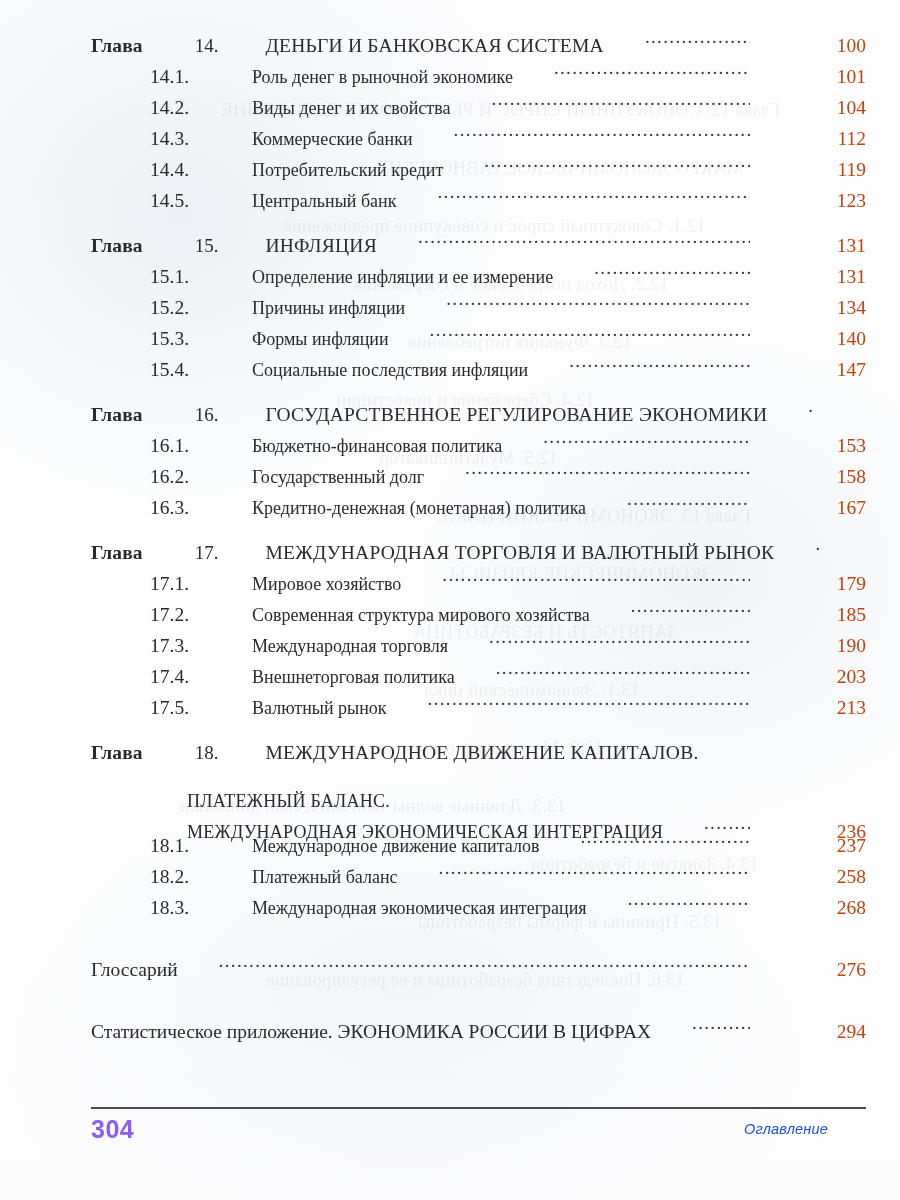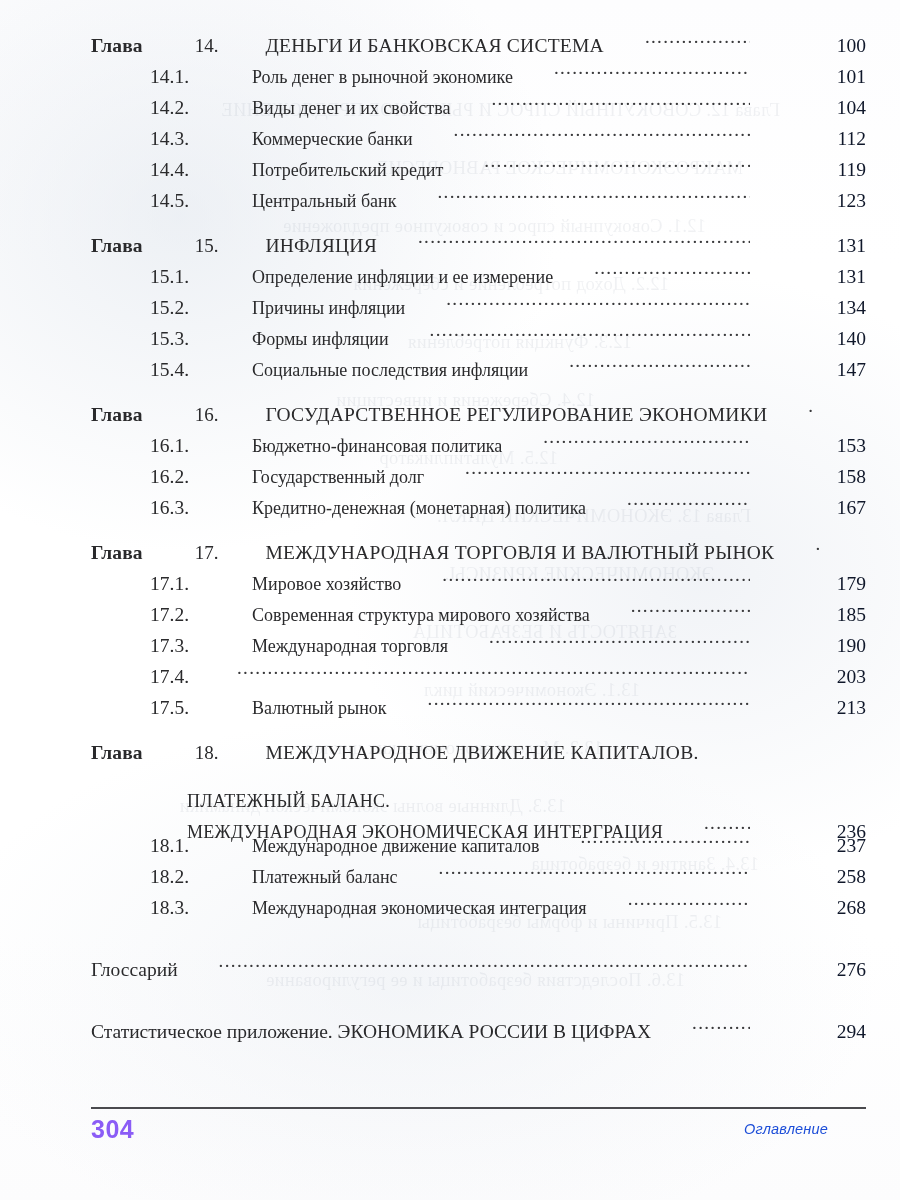--- a/index.html
+++ b/index.html
@@ -89,21 +89,21 @@
     font-size: 19px;
     letter-spacing: 1.35px;
     color: #3a3a3c;
     white-space: nowrap;
   }
   .row .pageno {
     flex: 0 0 auto;
     width: 52px;
     text-align: right;
     font-size: 19.5px;
-    color: #0f172a;
+    color: #c2410c;
     margin-left: 22px;
   }
 
   
   .chapter .label {
     font-weight: 700;
     font-size: 19.5px;
     letter-spacing: .1px;
     flex: 0 0 auto;
   }
@@ -343,20 +343,21 @@
           <span class="pageno">185</span>
         </div>
         <div class="row section">
           <span class="num">17.3.</span>
           <span class="title">Международная торговля</span>
           <span class="lead"></span>
           <span class="pageno">190</span>
         </div>
         <div class="row section">
           <span class="num">17.4.</span>
+          <span class="title">Внешнеторговая политика</span>
           <span class="lead"></span>
           <span class="pageno">203</span>
         </div>
         <div class="row section">
           <span class="num">17.5.</span>
           <span class="title">Валютный рынок</span>
           <span class="lead"></span>
           <span class="pageno">213</span>
         </div>
       </div>

